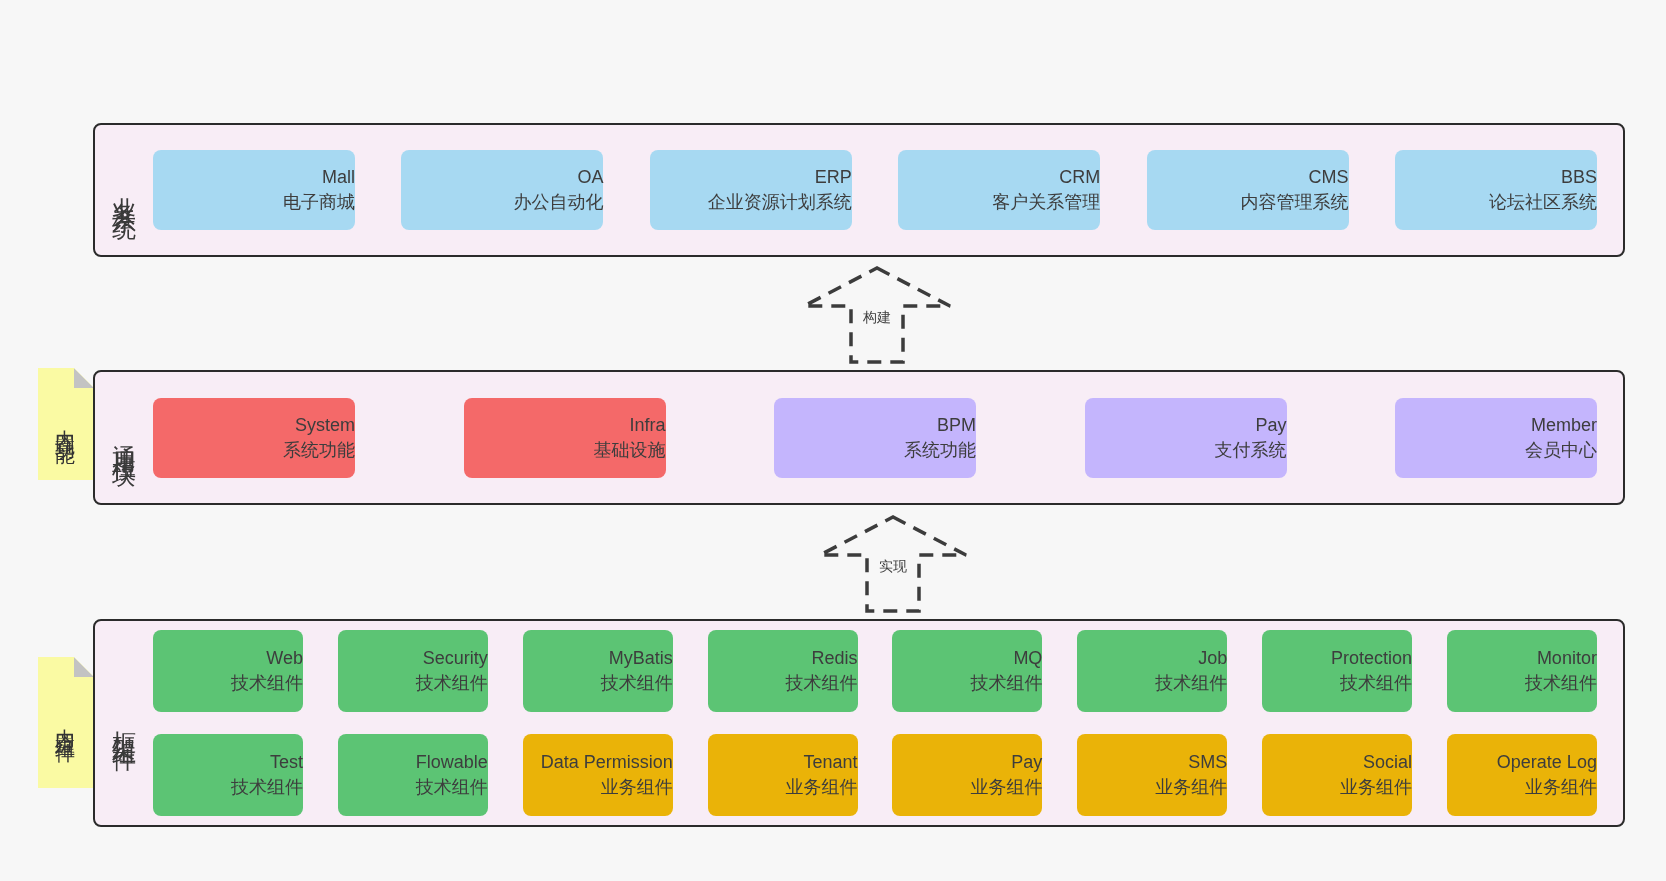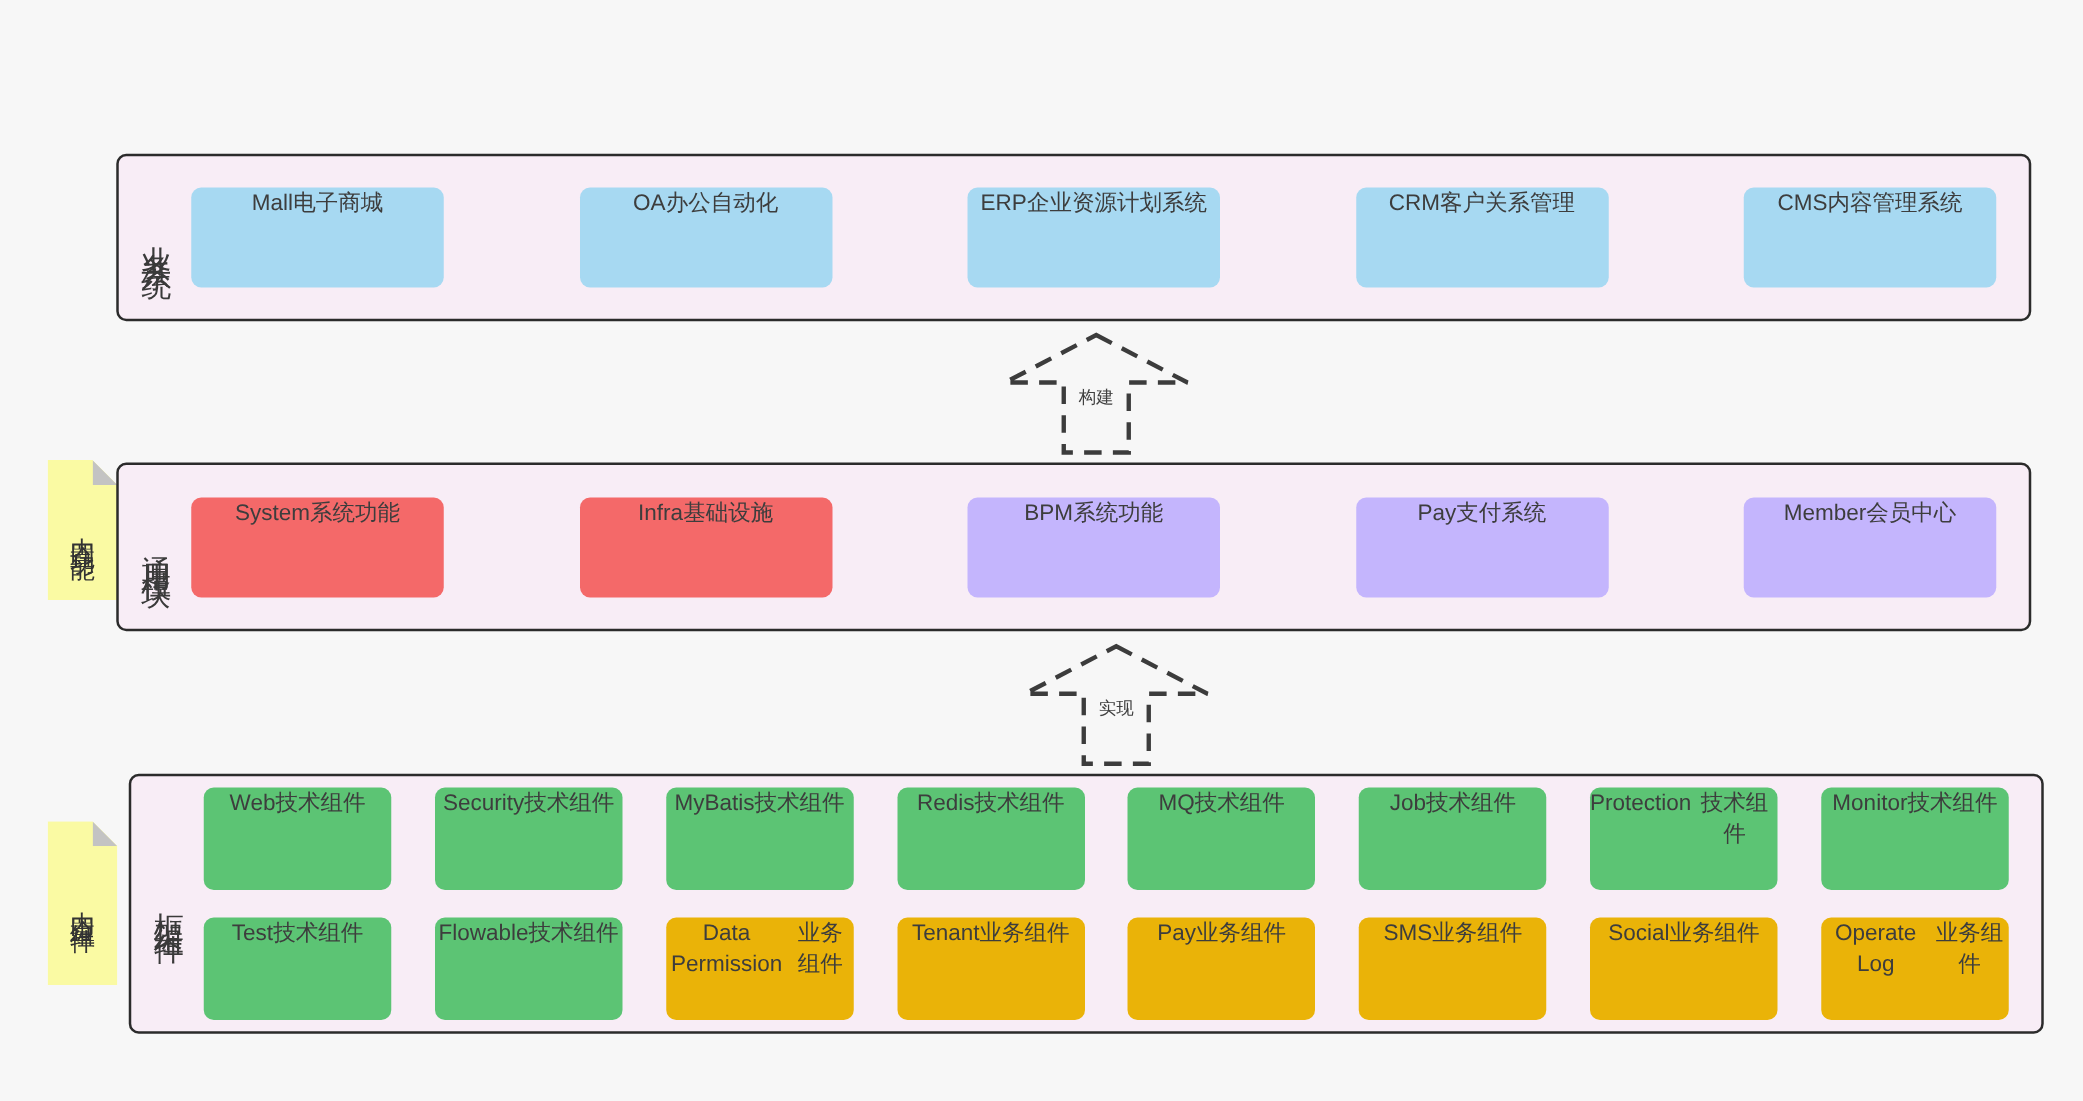--- a/index.html
+++ b/index.html
@@ -23,37 +23,37 @@
   #note-modules{top:368px;height:112px;}
   #note-framework{top:657px;height:131px;}
 
   .panel{
     position:absolute;left:93px;width:1532px;box-sizing:border-box;
     background:#f8edf6;border:2px solid #2b2b2b;border-radius:8px;
     display:flex;
   }
   #panel-business{top:123px;height:134px;}
   #panel-modules{top:370px;height:135px;}
-  #panel-framework{top:619px;height:208px;margin-left:10px;}
+  #panel-framework{top:619px;height:208px;}
 
   .side-label{
     width:58px;flex:0 0 58px;
     display:flex;align-items:center;justify-content:center;
     writing-mode:vertical-rl;text-orientation:upright;
     font-size:24px;letter-spacing:6px;color:#3a3a3a;
   }
   .grid{
     flex:1;display:flex;flex-direction:column;justify-content:center;
     gap:22px;padding-right:26px;
   }
   .grid .row{display:flex;justify-content:space-between;width:100%;}
 
   .box{
     box-sizing:border-box;border-radius:8px;
-    display:flex;flex-direction:row;align-items:flex-start;justify-content:center;
+    display:flex;flex-direction:column;align-items:flex-end;justify-content:center;
     text-align:center;color:#3d3d3d;font-size:18px;line-height:25px;
   }
   #panel-business .box,#panel-modules .box{width:202px;height:80px;}
   #panel-framework .box{width:150px;height:82px;}
   .box.blue{background:#a7d9f2;}
   .box.red{background:#f46969;}
   .box.pink{background:#c4b5fd;}
   .box.green{background:#5cc474;}
   .box.lightgreen{background:#eab308;}
 
@@ -93,20 +93,24 @@
           <div class="box-subtitle">企业资源计划系统</div>
         </div>
         <div class="box blue">
           <div class="box-title">CRM</div>
           <div class="box-subtitle">客户关系管理</div>
         </div>
         <div class="box blue">
           <div class="box-title">CMS</div>
           <div class="box-subtitle">内容管理系统</div>
         </div>
+        <div class="box blue">
+          <div class="box-title">BBS</div>
+          <div class="box-subtitle">论坛社区系统</div>
+        </div>
       </div>
     </div>
 </section>
 
 <div class="arrow" id="arrow-build">
   <svg width="150" height="100" viewBox="0 0 150 100">
     <polygon points="75,3 148,41 101,41 101,97 49,97 49,41 2,41" fill="none" stroke="#3c3c3c" stroke-width="3.5" stroke-dasharray="14 9"></polygon>
   </svg>
   <div class="arrow-label">构建</div>
 </div>

